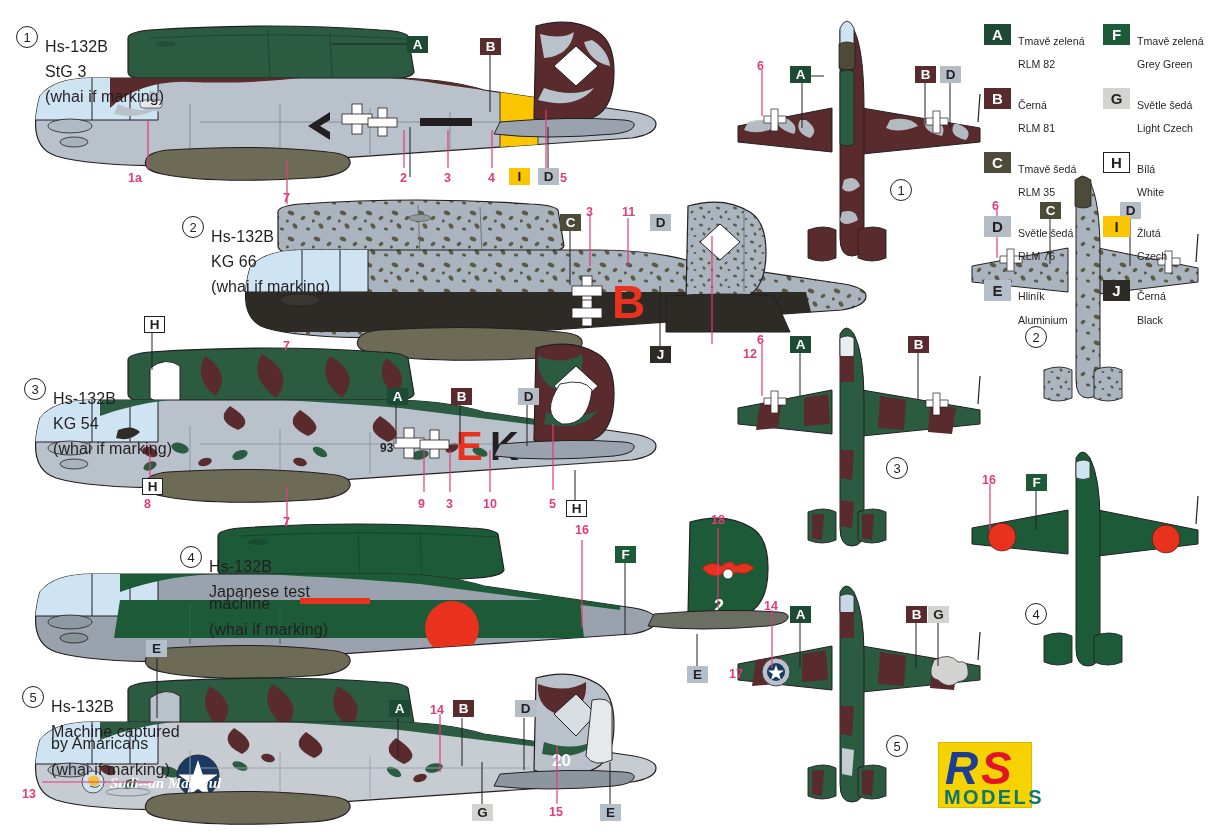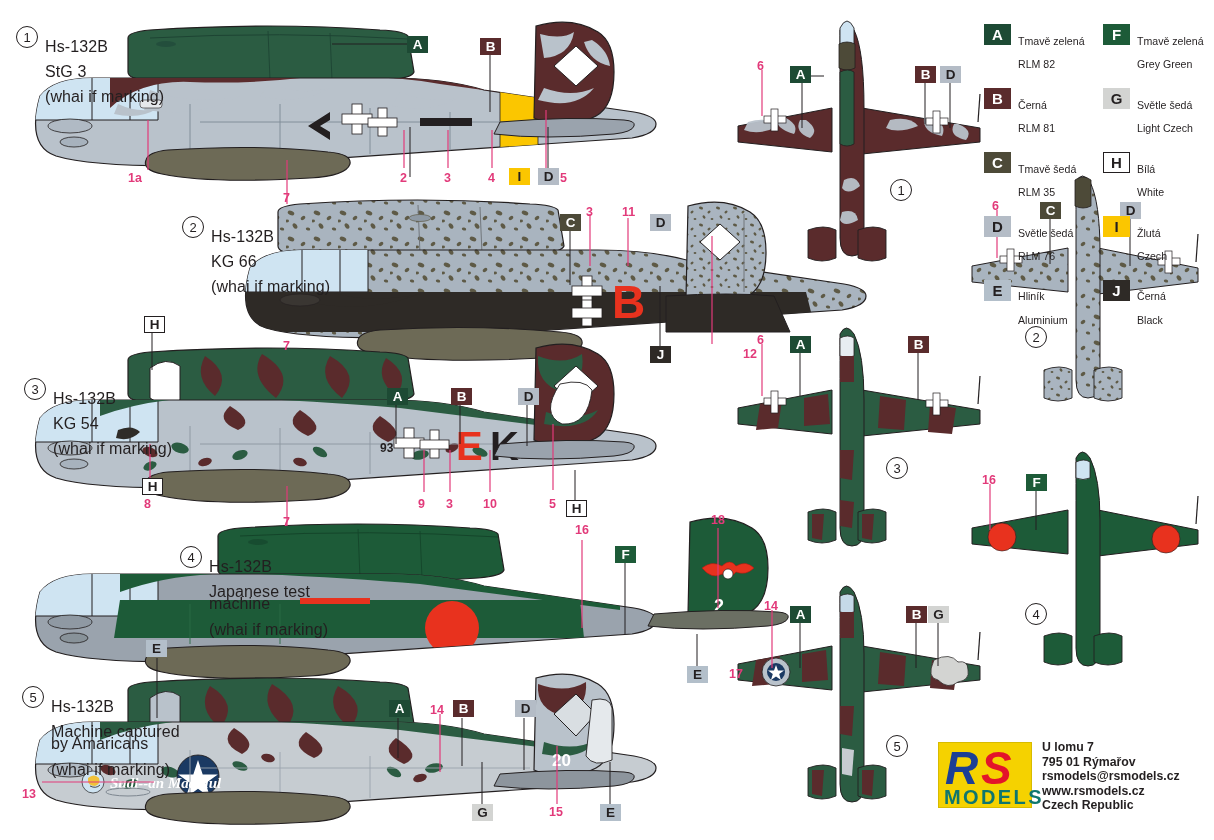--- a/index.html
+++ b/index.html
@@ -686,19 +686,14 @@
   </div>
 </div>
 
 <div class="logo">
   <div class="logobox">
     <div class="logoR">R</div>
     <div class="logoS">S</div>
     <div class="logoM">MODELS</div>
   </div>
 </div>
-<div class="addr">U lomu 7
-795 01 Rýmařov
-rsmodels@rsmodels.cz
-www.rsmodels.cz
-Czech Republic</div>
 
 </div>
 
 </body></html>

